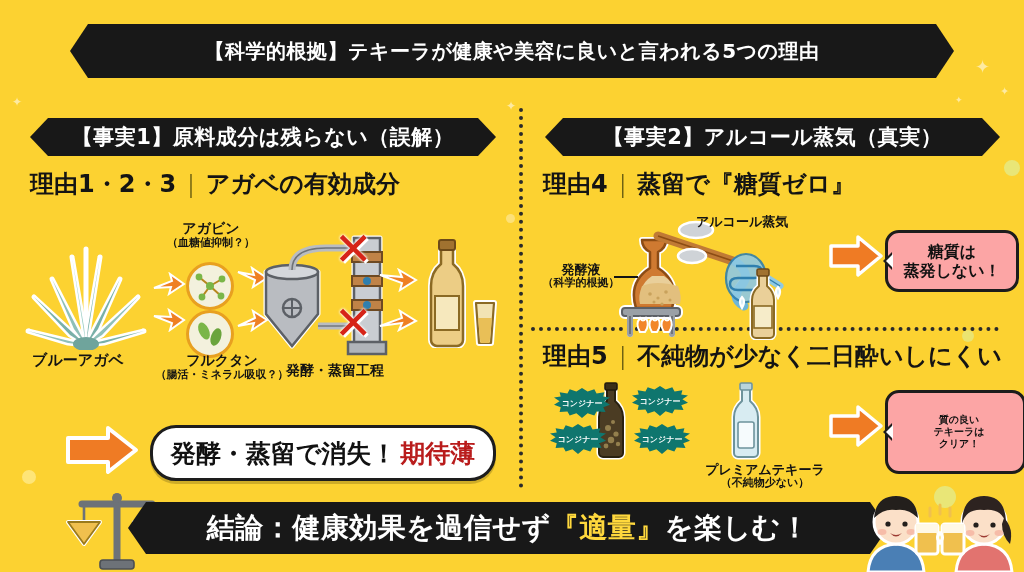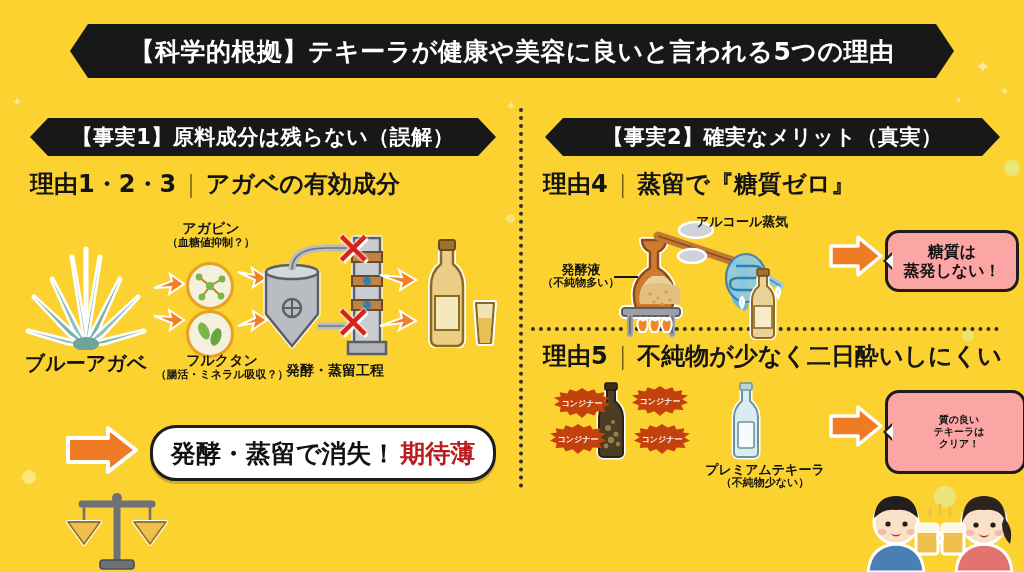--- a/index.html
+++ b/index.html
@@ -15,21 +15,21 @@
   .spark{position:absolute;color:#fff;opacity:.55;font-size:13px;line-height:1;pointer-events:none;}
   .dot{position:absolute;border-radius:50%;background:#fff;opacity:.30;}
 
   
   .banner{
     position:absolute;background:#181818;color:#fff;
     display:flex;align-items:center;justify-content:center;
     clip-path:polygon(18px 0,calc(100% - 18px) 0,100% 50%,calc(100% - 18px) 100%,18px 100%,0 50%);
     font-weight:bold;letter-spacing:.5px;text-align:center;
   }
-  #main-title{left:70px;top:24px;width:884px;height:54px;font-size:25px;}
+  #main-title{left:70px;top:24px;width:884px;height:54px;font-size:20px;}
   #fact1-banner{left:30px;top:118px;width:466px;height:38px;font-size:21px;}
   #fact2-banner{left:545px;top:118px;width:455px;height:38px;font-size:21px;}
   #conclusion-banner{left:128px;top:502px;width:760px;height:52px;font-size:28px;}
   #conclusion-banner .hl{color:#ffd83d;}
 
   
   .subhead{position:absolute;color:#141414;font-weight:bold;font-size:24px;white-space:nowrap;}
   #reason123-head{left:30px;top:168px;}
   #reason4-head{left:543px;top:168px;}
   #reason5-head{left:543px;top:340px;}
@@ -94,21 +94,21 @@
 
   
   #still{position:absolute;left:596px;top:212px;width:200px;height:130px;}
   #tequila-bottle{position:absolute;left:748px;top:268px;width:30px;height:72px;}
 
   
   #dark-bottle{position:absolute;left:594px;top:382px;width:34px;height:78px;}
   #clear-bottle{position:absolute;left:730px;top:382px;width:32px;height:78px;}
   .burst{position:absolute;width:56px;height:30px;color:#fff;font-size:8px;
     font-weight:bold;display:flex;align-items:center;justify-content:center;
-    background:#c2410c;
+    background:#0f766e;
     clip-path:polygon(50% 0,60% 12%,72% 4%,76% 18%,90% 14%,88% 28%,100% 32%,90% 44%,100% 56%,
       88% 64%,92% 80%,76% 78%,72% 92%,60% 84%,50% 100%,40% 84%,28% 92%,24% 78%,10% 80%,
       12% 64%,0 56%,10% 44%,0 32%,12% 28%,10% 14%,24% 18%,28% 4%,40% 12%);}
 
   
   #scale{position:absolute;left:62px;top:486px;width:110px;height:84px;}
 
   
   #people{position:absolute;left:858px;top:488px;width:166px;height:84px;}
 </style>
@@ -157,21 +157,21 @@
       <path d="M64 100 L6 86 L46 98 Z" fill="#8fc0b8"></path>
       <path d="M64 100 L98 34 L76 84 Z" fill="#79b0a8"></path>
       <path d="M64 100 L116 52 L80 90 Z" fill="#8fc0b8"></path>
       <path d="M64 100 L122 86 L82 98 Z" fill="#79b0a8"></path>
       <path d="M64 100 L50 12 L62 82 Z" fill="#9acdc4"></path>
       <path d="M64 100 L78 12 L66 82 Z" fill="#7cb3ab"></path>
       <path d="M64 100 L64 4 L64 82 Z" fill="#93c6bd"></path>
       <ellipse cx="64" cy="99" rx="13" ry="7" fill="#6fa49c"></ellipse>
     </g>
   </svg>
-  <div class="cap" style="left:24px;top:352px;width:124px;font-size:20px;">ブルーアガベ</div>
+  <div class="cap" style="left:16px;top:352px;width:124px;font-size:15px;">ブルーアガベ</div>
 
   <div class="cap" style="left:155px;top:220px;width:112px;font-size:14px;">
     <span>アガビン</span>
     <span class="sm">（血糖値抑制？）</span>
   </div>
   <div class="mol" id="mol-agavin">
     <svg viewBox="0 0 42 42" width="42" height="42">
       <g stroke="#b6861d" stroke-width="2">
         <line x1="21" y1="21" x2="10" y2="12"></line>
           <line x1="21" y1="21" x2="33" y2="14"></line>
@@ -274,21 +274,21 @@
   <div class="arrow" style="left:64px;top:424px;">
     <svg width="76" height="52" viewBox="0 0 76 52">
         <path d="M4 14 L44 14 L44 4 L72 26 L44 48 L44 38 L4 38 Z" fill="#ef7b24" stroke="#fff" stroke-width="4" stroke-linejoin="round"></path>
       </svg>
   </div>
   <div id="left-pill">
     <span>発酵・蒸留で消失！</span>
       <span class="red">期待薄</span>
   </div>
 
-  <div class="banner" id="fact2-banner">【事実2】確実なメリット（真実）</div>
+  <div class="banner" id="fact2-banner">【事実2】アルコール蒸気（真実）</div>
 
   <div class="subhead" id="reason4-head">
     <span>理由4</span><span class="sep">｜</span><span>蒸留で『糖質ゼロ』</span>
   </div>
 
   <svg id="still" viewBox="0 0 200 130">
 
     <g stroke="#fff" stroke-width="6" stroke-linejoin="round" stroke-linecap="round" fill="none">
       <path d="M40 96 q-8 -26 14 -40 v-16 q-8 -4 -8 -12 h24 q0 8 -8 12 v16 q22 14 14 40 z"></path>
       <path d="M62 24 L140 50"></path>
@@ -333,21 +333,21 @@
     <g fill="#cfd3d7" stroke="#fff" stroke-width="2.5">
       <ellipse cx="100" cy="18" rx="17" ry="8"></ellipse>
       <ellipse cx="96" cy="44" rx="14" ry="7"></ellipse>
     </g>
   </svg>
 
   <div class="cap" style="left:696px;top:214px;width:116px;font-size:13px;text-align:left;">アルコール蒸気</div>
 
   <div class="cap" style="left:540px;top:262px;width:82px;font-size:13px;">
     <span>発酵液</span>
-    <span class="sm">（不純物多い）</span>
+    <span class="sm">（科学的根拠）</span>
   </div>
   <div style="position:absolute;left:614px;top:276px;width:24px;height:0;border-top:2.5px solid #131313;"></div>
 
   <svg id="tequila-bottle" viewBox="0 0 30 72">
     <path d="M11 4 h8 v14 q7 6 7 14 v34 a4 4 0 0 1 -4 4 h-14 a4 4 0 0 1 -4 -4 v-34 q0 -8 7 -14 z" fill="none" stroke="#fff" stroke-width="5" stroke-linejoin="round"></path>
     <path d="M11 4 h8 v14 q7 6 7 14 v34 a4 4 0 0 1 -4 4 h-14 a4 4 0 0 1 -4 -4 v-34 q0 -8 7 -14 z" fill="#ead099" stroke="#8b6a24" stroke-width="2" stroke-linejoin="round"></path>
     <rect x="9" y="1" width="12" height="7" rx="1.5" fill="#a07230" stroke="#6d4a18" stroke-width="1.6"></rect>
     <rect x="6" y="38" width="18" height="22" fill="#f6ecc9" stroke="#8b6a24" stroke-width="1.6"></rect>
   </svg>
 
@@ -418,20 +418,25 @@
     <rect x="38" y="74" width="34" height="9" rx="3" fill="#6d7278" stroke="#4b4f54" stroke-width="1.6"></rect>
     <circle cx="55" cy="12" r="5" fill="#6d7278"></circle>
     <line x1="22" y1="18" x2="22" y2="36" stroke="#6d7278" stroke-width="2.6"></line>
     <line x1="88" y1="18" x2="88" y2="36" stroke="#6d7278" stroke-width="2.6"></line>
     <path d="M6 36 h32 l-16 22 z" fill="#f0c04e" stroke="#fff" stroke-width="4" stroke-linejoin="round"></path>
     <path d="M6 36 h32 l-16 22 z" fill="#f0c04e" stroke="#9a7a1c" stroke-width="1.8" stroke-linejoin="round"></path>
     <path d="M72 36 h32 l-16 22 z" fill="#f0c04e" stroke="#fff" stroke-width="4" stroke-linejoin="round"></path>
     <path d="M72 36 h32 l-16 22 z" fill="#f0c04e" stroke="#9a7a1c" stroke-width="1.8" stroke-linejoin="round"></path>
   </svg>
 
+  <div class="banner" id="conclusion-banner">
+    <span>結論：健康効果を過信せず</span>
+      <span class="hl">『適量』</span>
+      <span>を楽しむ！</span>
+  </div>
 
   <svg id="people" viewBox="0 0 166 84">
 
     <path d="M10 84 q2 -26 28 -28 q26 2 28 28 z" fill="#4a7fb5" stroke="#fff" stroke-width="3"></path>
     <circle cx="38" cy="34" r="22" fill="#fbe0c8" stroke="#fff" stroke-width="3"></circle>
     <path d="M16 30 q2 -22 22 -22 q20 0 22 22 q-10 -10 -22 -8 q-12 -2 -22 8z" fill="#231f1c"></path>
     <circle cx="30" cy="36" r="2.6" fill="#231f1c"></circle>
       <circle cx="47" cy="36" r="2.6" fill="#231f1c"></circle>
     <ellipse cx="24" cy="44" rx="4.5" ry="3" fill="#f5b3a0" opacity=".8"></ellipse>
     <ellipse cx="53" cy="44" rx="4.5" ry="3" fill="#f5b3a0" opacity=".8"></ellipse>

